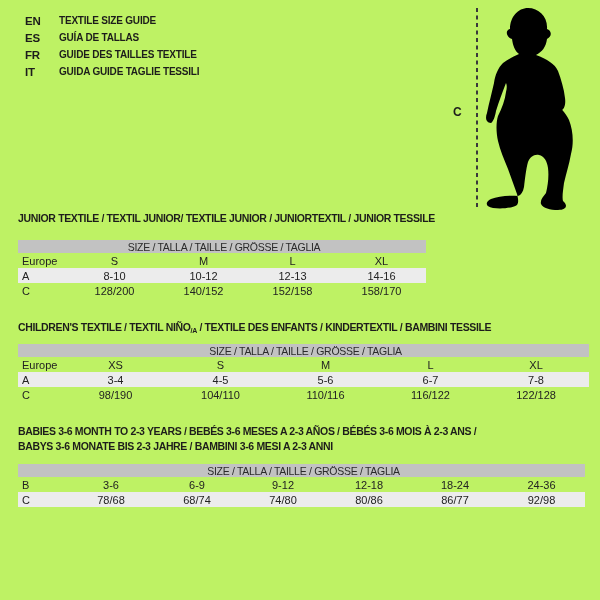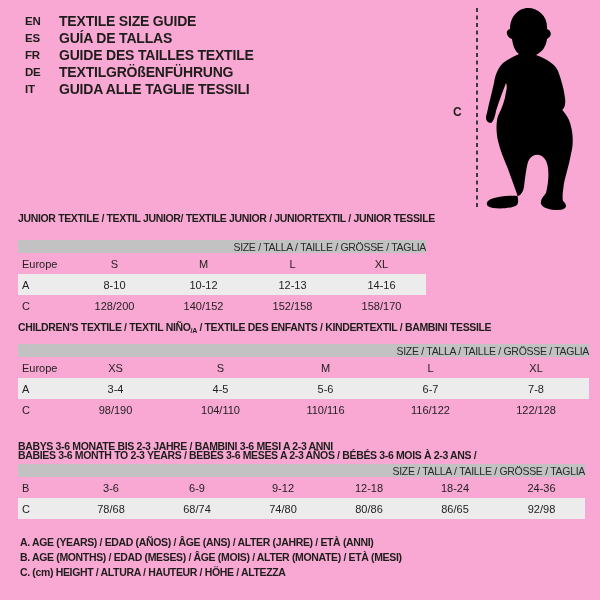--- a/index.html
+++ b/index.html
@@ -1,41 +1,41 @@
 <!DOCTYPE html>
 <html><head>
 <meta charset="utf-8">
 <style>
   html,body{margin:0;padding:0;background:#fff;}
-  .page{position:relative;width:600px;height:600px;background:#f9a8d4;overflow:hidden;
+  .page{position:relative;width:600px;height:600px;background:#bef264;overflow:hidden;
         font-family:"Liberation Sans",sans-serif;color:#1d1d1b;}
 
   
   .langs{position:absolute;left:25px;top:12px;}
   .lang-row{display:flex;height:17px;align-items:center;}
   .lang-code{width:34px;font-size:11.5px;font-weight:700;letter-spacing:-0.2px;}
-  .lang-label{font-size:14px;font-weight:700;letter-spacing:-0.2px;white-space:nowrap;}
+  .lang-label{font-size:10px;font-weight:700;letter-spacing:-0.2px;white-space:nowrap;}
 
   
   .figure-svg{position:absolute;left:455px;top:2px;}
   .measure-label{position:absolute;left:453px;top:105px;font-size:12px;font-weight:700;}
 
   
   .sec-title{position:absolute;left:18px;font-size:10.5px;font-weight:700;
              letter-spacing:-0.35px;white-space:nowrap;}
   .sub{font-size:7px;vertical-align:-2px;}
   .notes{position:absolute;left:20px;top:536px;}
   .note-line{height:15px;font-size:10.5px;font-weight:700;letter-spacing:-0.35px;white-space:nowrap;}
 
   
   table.size{position:absolute;left:18px;border-collapse:collapse;table-layout:fixed;
              font-size:11px;color:#222;}
-  table.size td{height:21px;padding:0;text-align:center;vertical-align:middle;white-space:nowrap;}
+  table.size td{height:15px;padding:0;text-align:center;vertical-align:middle;white-space:nowrap;}
   table.size td.lbl{text-align:left;padding-left:4px;}
-  tr.bar td{background:#c2c2c2;height:13px;text-align:right;padding-left:4px;
+  tr.bar td{background:#c2c2c2;height:13px;text-align:center;padding-left:4px;
             font-size:10.5px;letter-spacing:-0.3px;color:#2a2a2a;}
   tr.stripe{background:#ececec;}
   .t1{top:240px;width:408px;}
   .t2{top:344px;width:571px;}
   .t3{top:464px;width:567px;}
 </style>
 </head>
 <body>
 
 <div class="page">
@@ -47,26 +47,22 @@
     </div>
     <div class="lang-row">
       <span class="lang-code">ES</span>
       <span class="lang-label">GUÍA DE TALLAS</span>
     </div>
     <div class="lang-row">
       <span class="lang-code">FR</span>
       <span class="lang-label">GUIDE DES TAILLES TEXTILE</span>
     </div>
     <div class="lang-row">
-      <span class="lang-code">DE</span>
-      <span class="lang-label">TEXTILGRÖßENFÜHRUNG</span>
-    </div>
-    <div class="lang-row">
       <span class="lang-code">IT</span>
-      <span class="lang-label">GUIDA ALLE TAGLIE TESSILI</span>
+      <span class="lang-label">GUIDA GUIDE TAGLIE TESSILI</span>
     </div>
   </div>
 
   <svg class="figure-svg" width="140" height="215" viewBox="0 0 140 215">
     <line x1="22" y1="6" x2="22" y2="206" stroke="#3a3a3a" stroke-width="2" stroke-dasharray="4 3.5"></line>
     <g transform="translate(25,2)">
       <path fill="#000" d="
         M48 4
         C59 4 68 13 67 25
         C71 26 73 32 67 35
@@ -182,21 +178,21 @@
       <td class="lbl">C</td>
       <td>98/190</td>
       <td>104/110</td>
       <td>110/116</td>
       <td>116/122</td>
       <td>122/128</td>
     </tr>
   </tbody>
     </table>
 
-  <div class="sec-title" style="top:425px;margin-top:24px;">BABIES 3-6 MONTH TO 2-3 YEARS / BEBÉS 3-6 MESES A 2-3 AÑOS / BÉBÉS 3-6 MOIS À 2-3 ANS /</div>
+  <div class="sec-title" style="top:425px;">BABIES 3-6 MONTH TO 2-3 YEARS / BEBÉS 3-6 MESES A 2-3 AÑOS / BÉBÉS 3-6 MOIS À 2-3 ANS /</div>
   <div class="sec-title" style="top:440px;">BABYS 3-6 MONATE BIS 2-3 JAHRE / BAMBINI 3-6 MESI A 2-3 ANNI</div>
   <table class="size t3">
     <colgroup>
         <col style="width:50px">
         <col style="width:86px">
         <col style="width:86px">
         <col style="width:86px">
         <col style="width:86px">
         <col style="width:86px">
         <col style="width:87px">
@@ -213,25 +209,20 @@
       <td>12-18</td>
       <td>18-24</td>
       <td>24-36</td>
     </tr>
     <tr class="stripe">
       <td class="lbl">C</td>
       <td>78/68</td>
       <td>68/74</td>
       <td>74/80</td>
       <td>80/86</td>
-      <td>86/65</td>
+      <td>86/77</td>
       <td>92/98</td>
     </tr>
   </tbody>
     </table>
 
-  <div class="notes">
-    <div class="note-line">A. AGE (YEARS) / EDAD (AÑOS) / ÂGE (ANS) / ALTER (JAHRE) / ETÀ (ANNI)</div>
-    <div class="note-line">B. AGE (MONTHS) / EDAD (MESES) / ÂGE (MOIS) / ALTER (MONATE) / ETÀ (MESI)</div>
-    <div class="note-line">C. (cm) HEIGHT / ALTURA / HAUTEUR / HÖHE / ALTEZZA</div>
-  </div>
 
 </div>
 
 </body></html>

